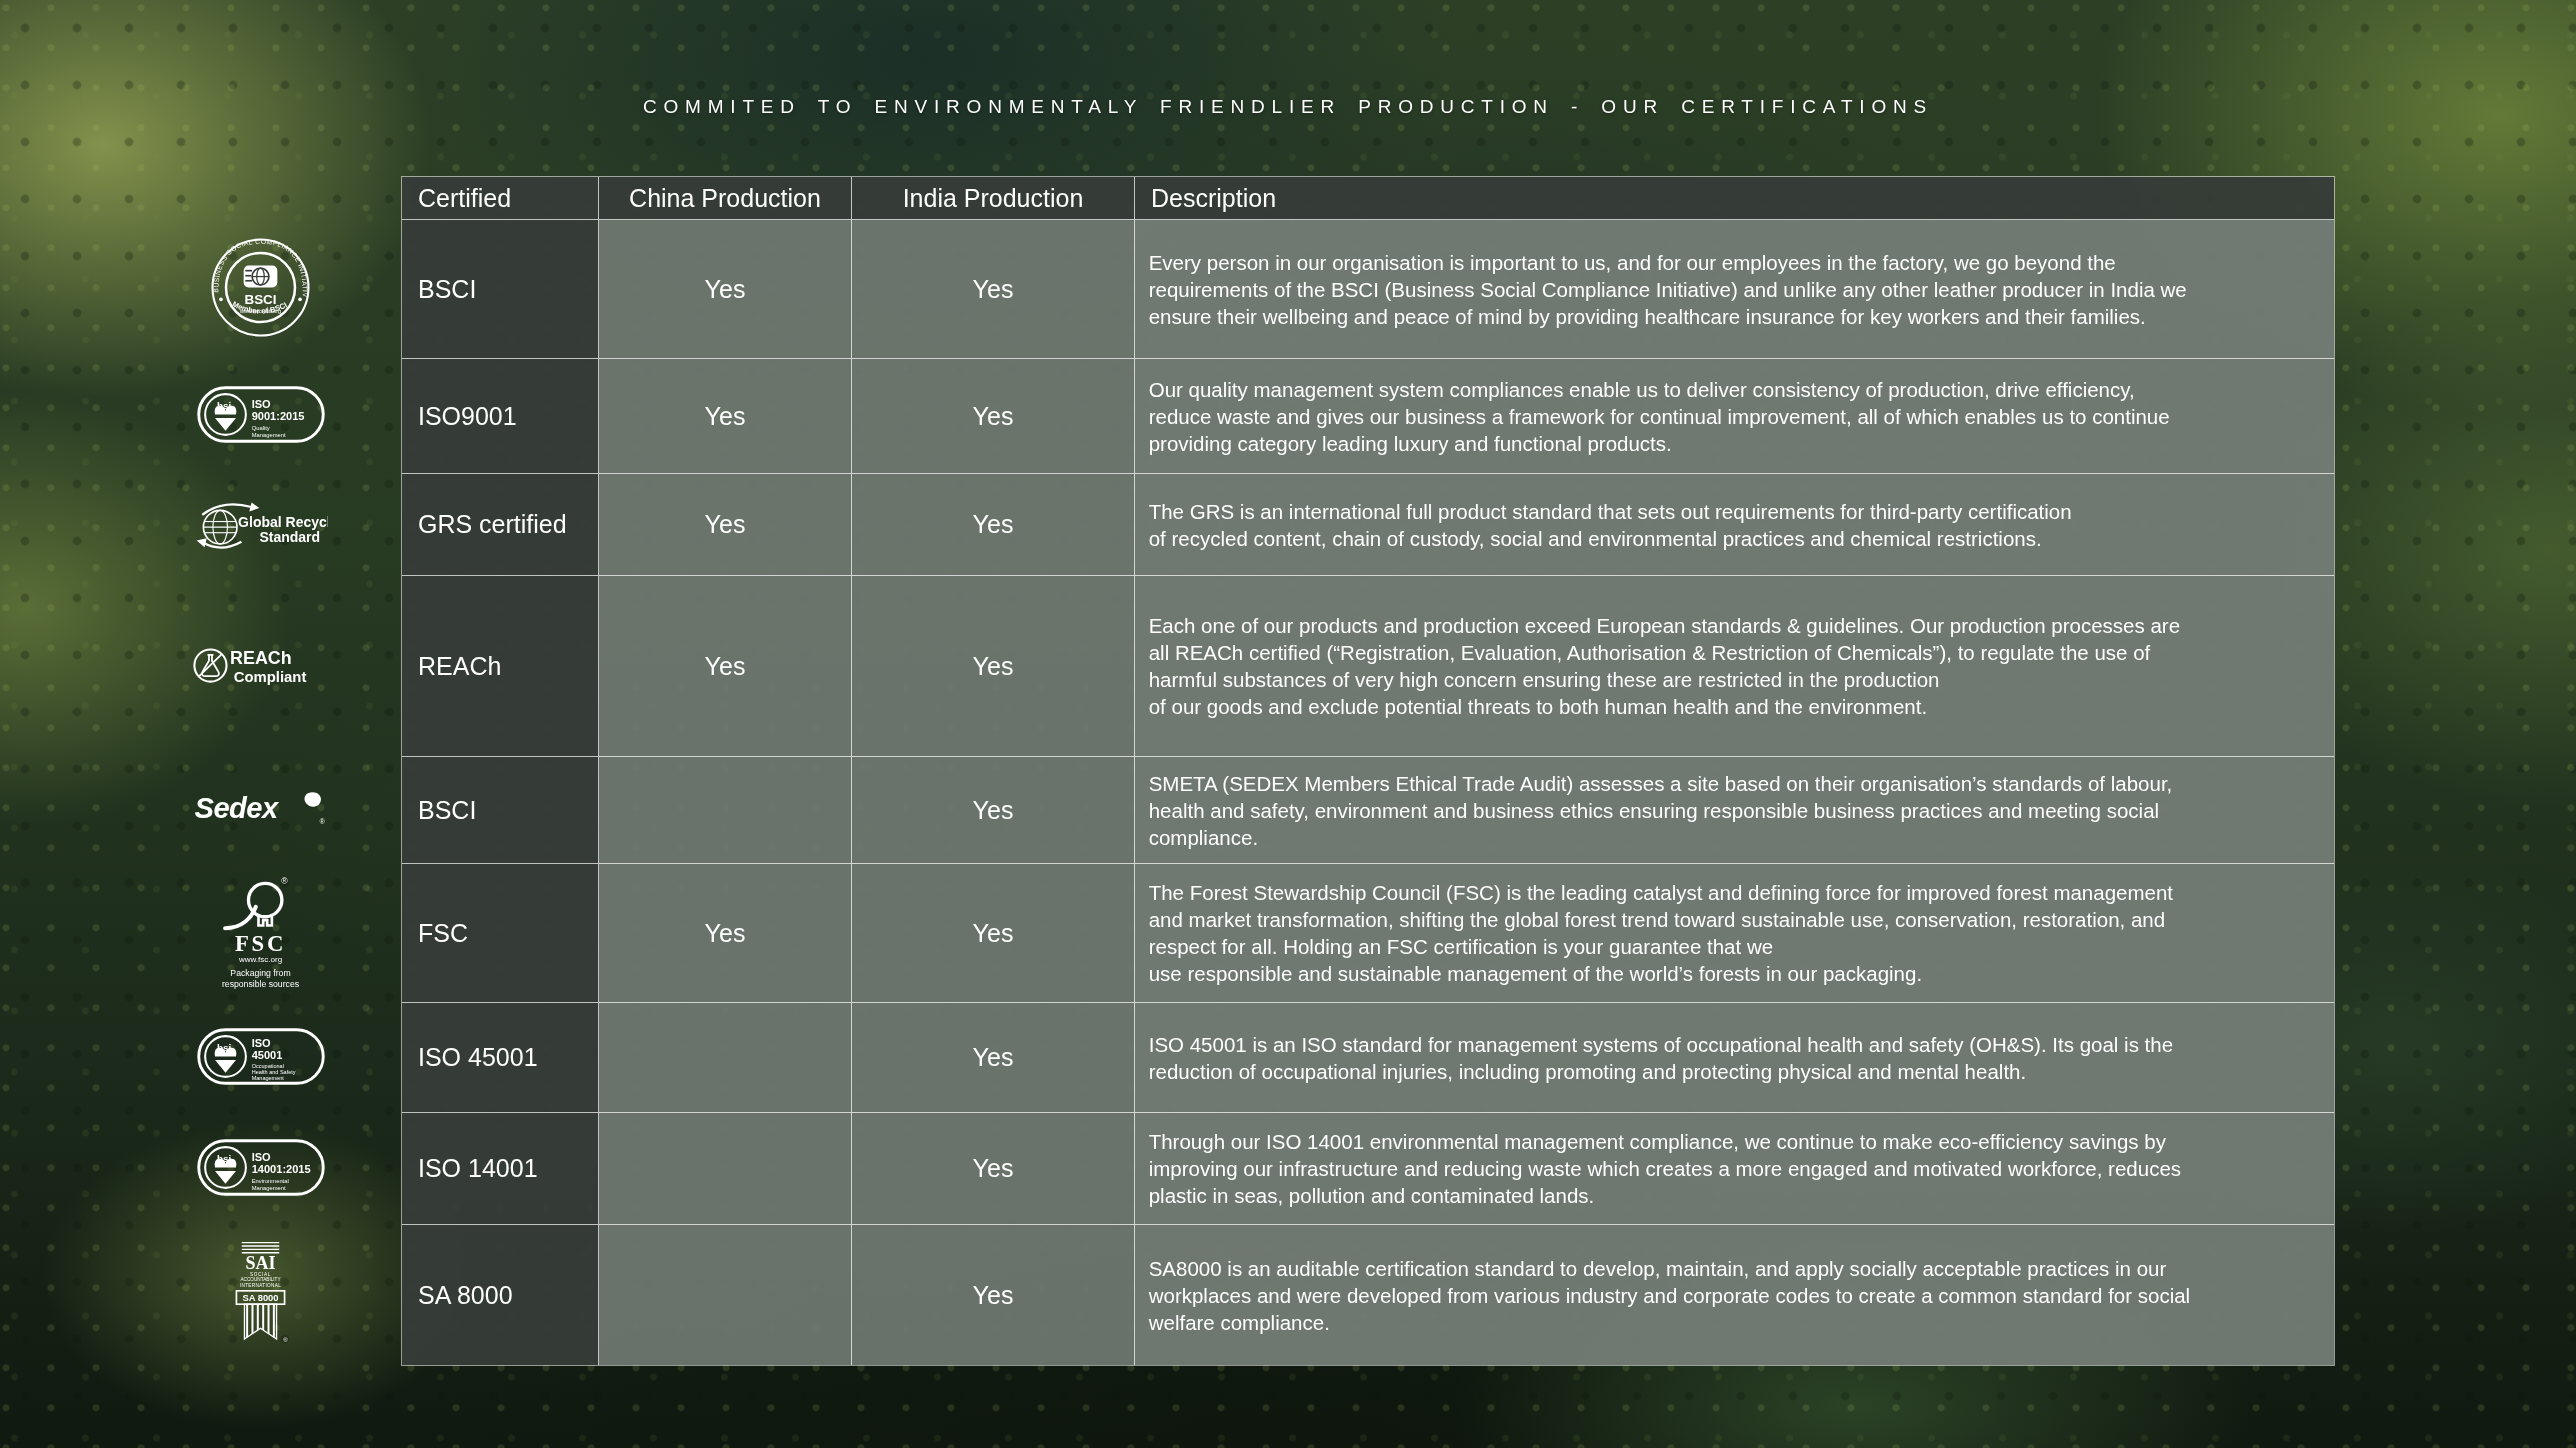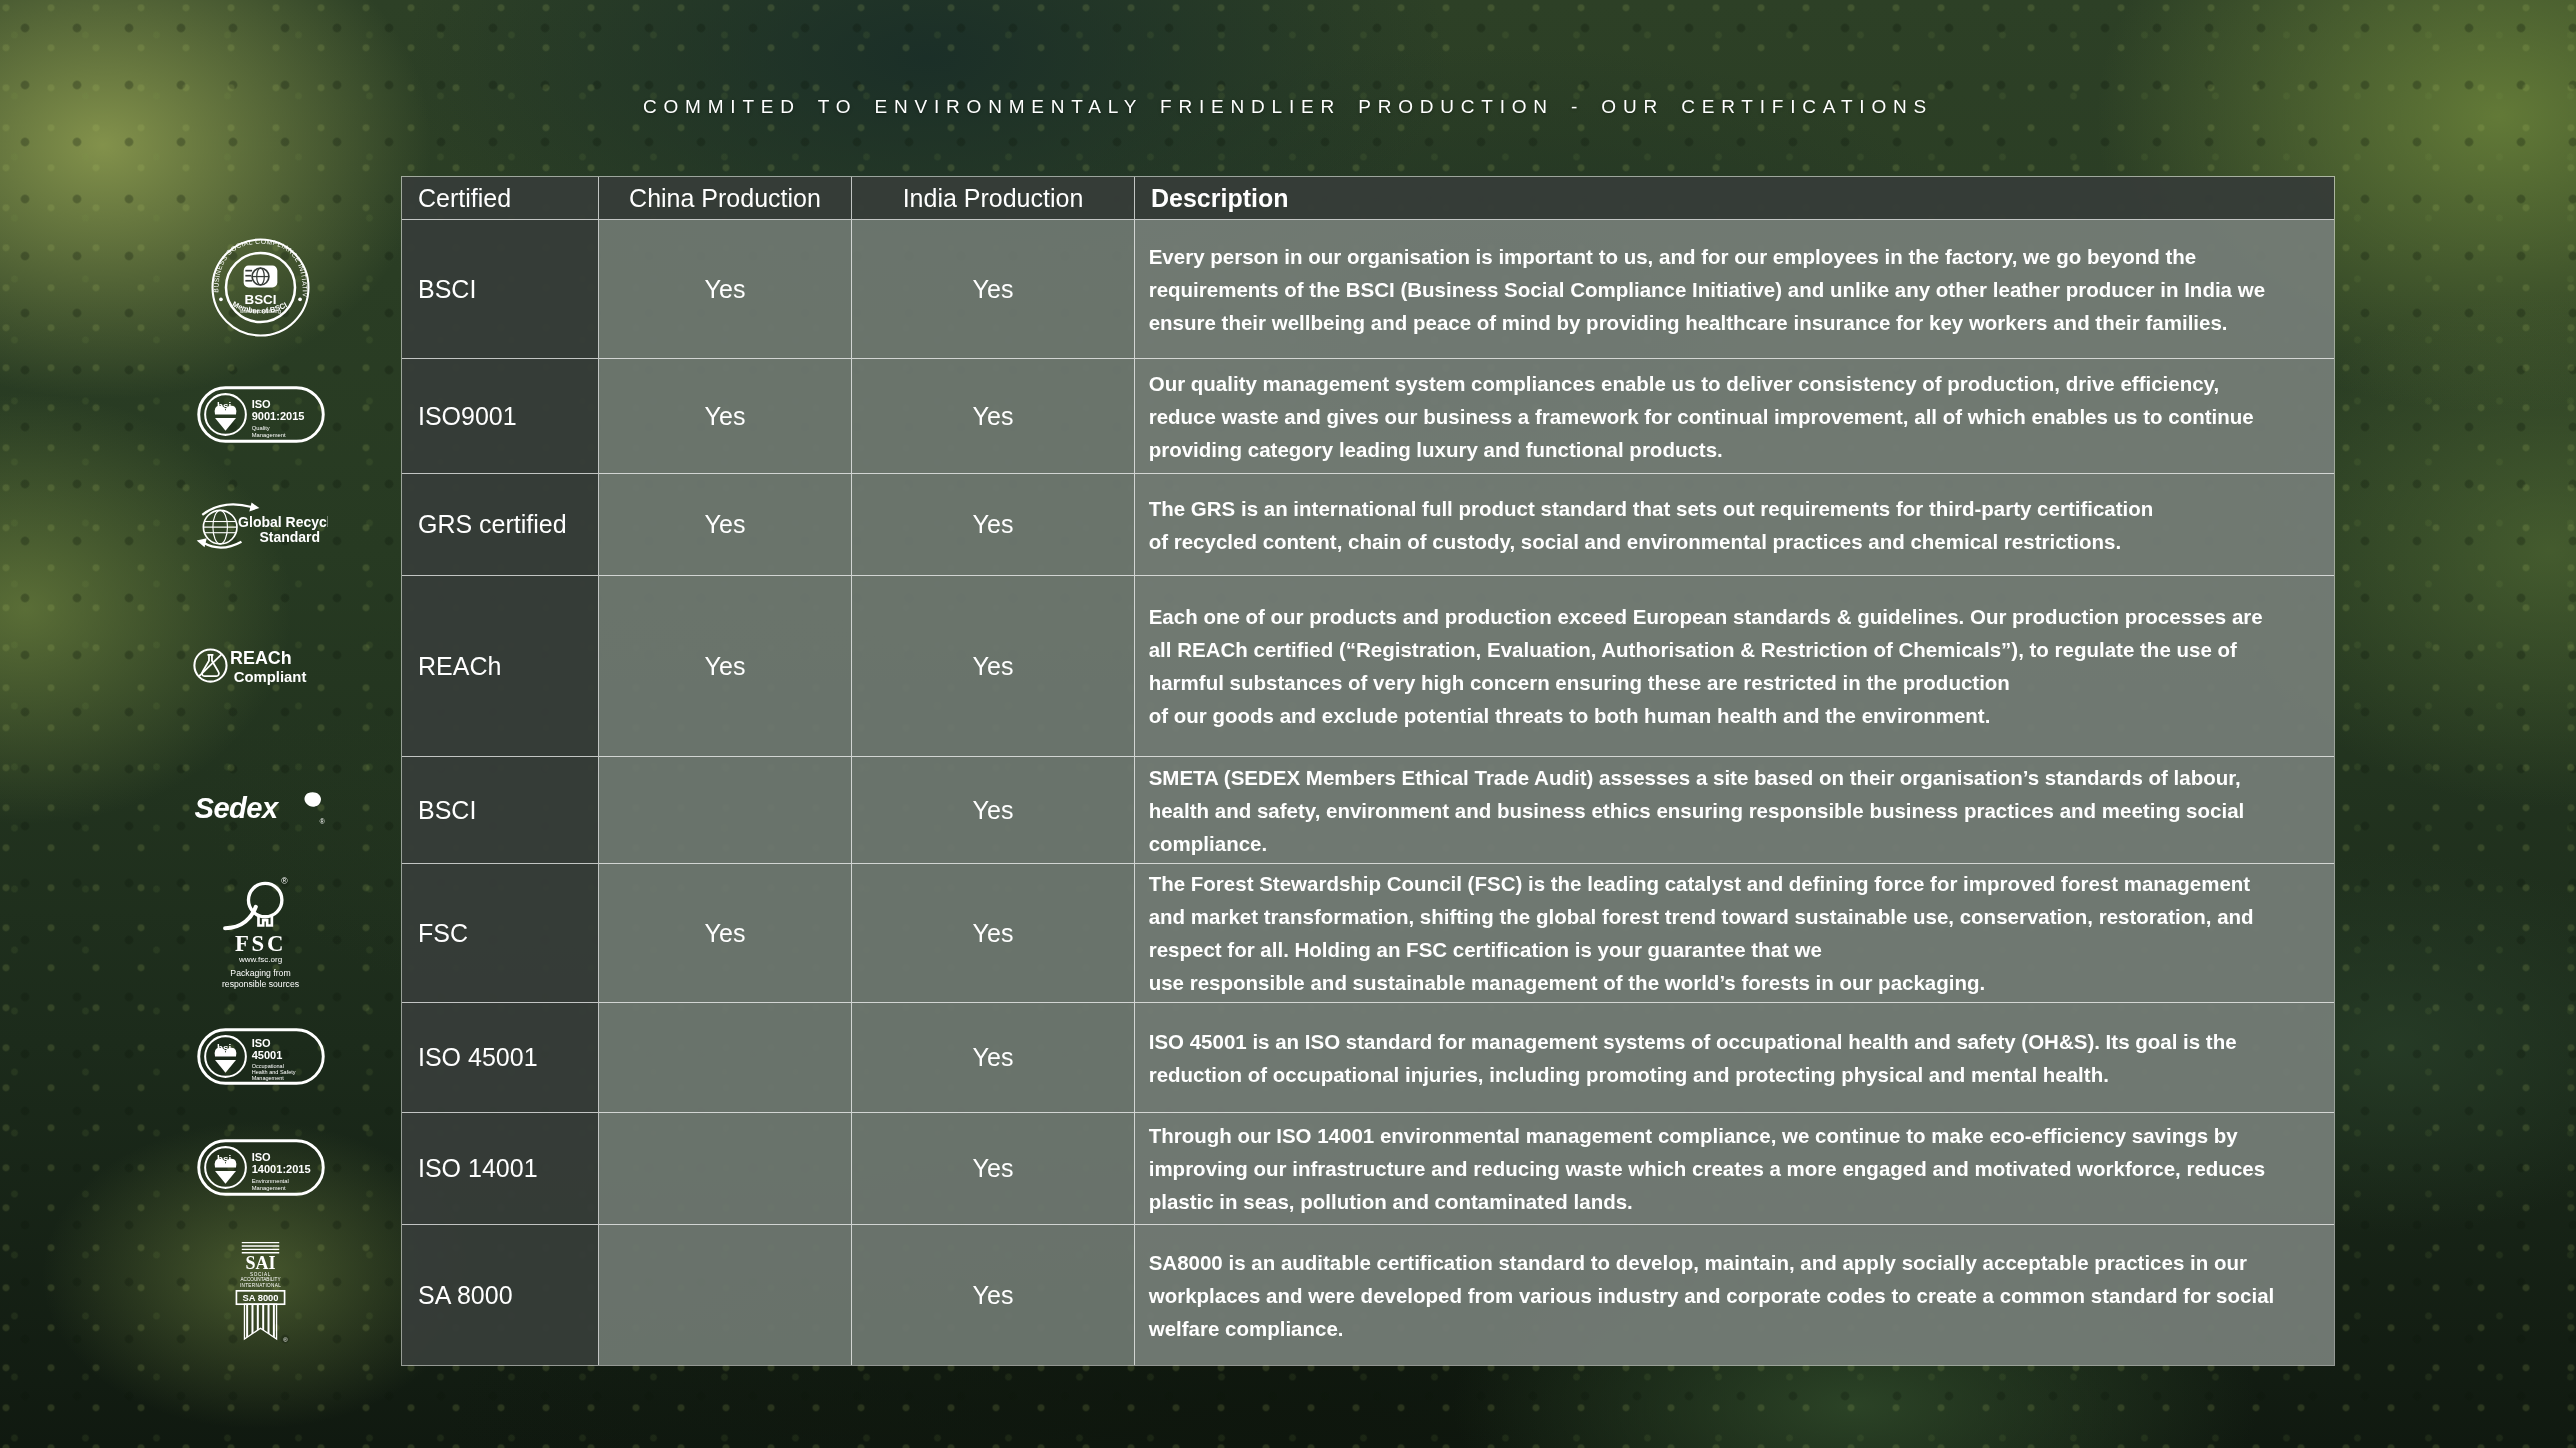--- a/index.html
+++ b/index.html
@@ -44,32 +44,32 @@
     grid-template-columns:197px 253px 283px 1199px;
     grid-template-rows:43px 139px 115px 102px 181px 107px 139px 110px 112px 140px;
     border:1.7px solid rgba(255,255,255,0.55);
   }
   .c{
     box-sizing:border-box;display:flex;align-items:center;
     border-right:1.7px solid rgba(255,255,255,0.7);
     border-bottom:1.7px solid rgba(255,255,255,0.7);
     color:#fff;min-width:0;
   }
-  .c.lastcol{border-right:none;font-weight:bold;}
+  .c.lastcol{border-right:none;}
   .c.lastrow{border-bottom:none;}
   .dark{background:rgba(54,60,56,0.96);}
   .light{background:rgba(110,119,112,0.95);}
   .desc-bg{background:rgba(116,124,118,0.95);}
   .hcell{font-size:25px;}
   .pad{padding-left:16px;}
   .center{justify-content:center;text-align:center;}
   .cert{font-size:25px;}
   .yes{font-size:25px;}
   .desc{
-    font-size:20.5px;line-height:33px;white-space:pre-line;
+    font-size:20.5px;line-height:27px;white-space:pre-line;
     padding:10.2px 8.5px 10.2px 13.7px;text-align:left;
   }
   .logo{
     position:absolute;z-index:2;left:192px;width:137px;
     display:flex;justify-content:center;align-items:center;
   }
   svg text{font-family:"Liberation Sans",sans-serif;fill:#fff;}
   svg .serif{font-family:"Liberation Serif",serif;}
 </style>
 </head>

